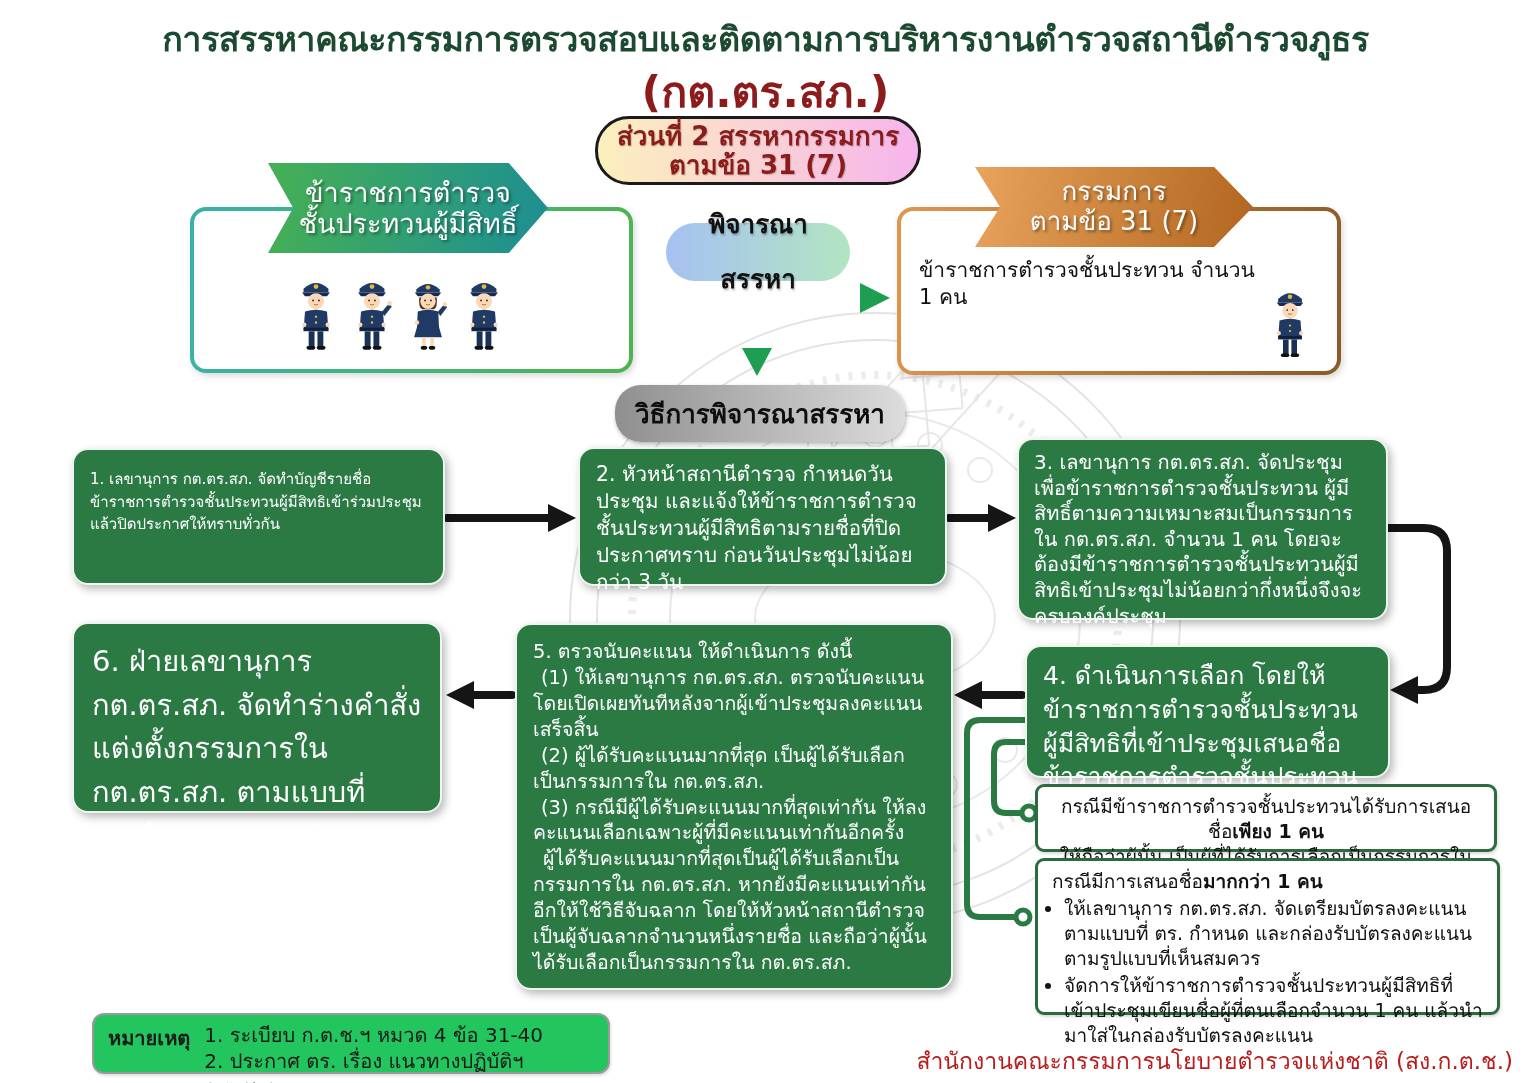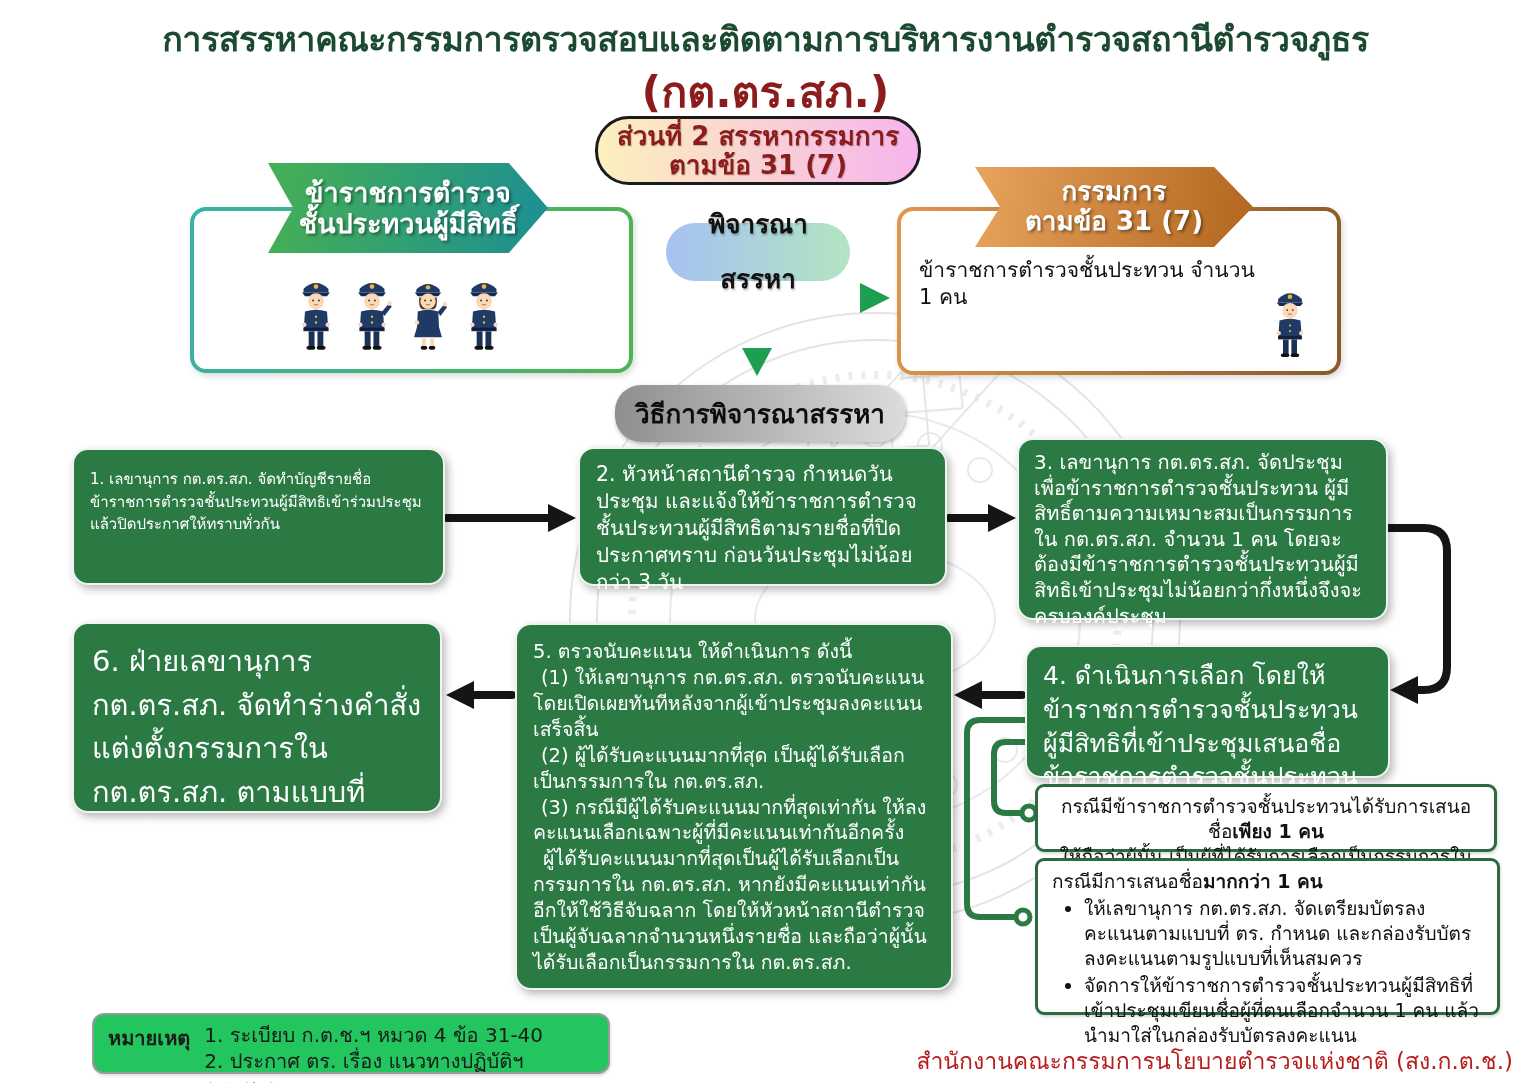--- a/index.html
+++ b/index.html
@@ -33,21 +33,21 @@
   }
 
   
   .panel{border-radius:16px;padding:4px;box-shadow:2px 3px 6px rgba(0,0,0,.15);}
   .panel-inner{background:#fff;border-radius:12px;width:100%;height:100%;box-sizing:border-box;position:relative;}
   .panel-left{left:190px;top:207px;width:435px;height:158px;background:linear-gradient(100deg,#39b1a9,#4db44e);}
   .panel-right{left:897px;top:207px;width:436px;height:160px;background:linear-gradient(100deg,#e0974e,#8a5a28);}
 
   .ribbon{
     position:absolute;display:flex;flex-direction:column;align-items:center;justify-content:center;
-    color:#fff;font-weight:bold;line-height:1.15;text-align:left;
+    color:#fff;font-weight:normal;line-height:1.15;text-align:left;
     clip-path:polygon(0 0,86% 0,100% 50%,86% 100%,0 100%,9% 50%);
     text-shadow:2px 2px 3px rgba(0,0,0,.40);
   }
   .ribbon-left{left:268px;top:163px;width:280px;height:90px;font-size:27px;
     background:linear-gradient(100deg,#46b054,#1d8e93);}
   .ribbon-right{left:975px;top:167px;width:278px;height:80px;font-size:26px;
     background:linear-gradient(100deg,#e8a35c,#b2661f);}
 
   .cops-row{position:absolute;left:100px;bottom:6px;display:flex;gap:12px;}
   .cop{width:44px;height:100px;}
@@ -89,21 +89,21 @@
   .step6{left:72px;top:622px;width:370px;height:191px;padding:16px 18px;font-size:29px;line-height:1.5;}
   .hl{font-weight:bold;text-decoration:underline;}
 
   
   .case-box{
     background:#fff;border:3px solid #2b6b3f;border-radius:9px;box-sizing:border-box;
     color:#111;font-size:19px;line-height:1.32;box-shadow:1px 2px 3px rgba(0,0,0,.15);
   }
   .case-a{left:1035px;top:784px;width:462px;height:68px;padding:7px 12px;text-align:center;}
   .case-b{left:1035px;top:858px;width:465px;height:157px;padding:8px 14px 8px 14px;}
-  .case-b ul{margin:2px 0 0 32px;padding:0;}
+  .case-b ul{margin:2px 0 0 12px;padding:0;}
   .case-b li{margin:0 0 2px 0;}
   .b{font-weight:bold;}
 
   
   .note{
     left:92px;top:1013px;width:518px;height:61px;background:#22c55e;
     border:2px solid #9a9a9a;border-radius:12px;box-sizing:border-box;
     display:flex;gap:14px;padding:7px 14px;font-size:20px;color:#1a1a1a;
     box-shadow:1px 2px 3px rgba(0,0,0,.12);
   }

